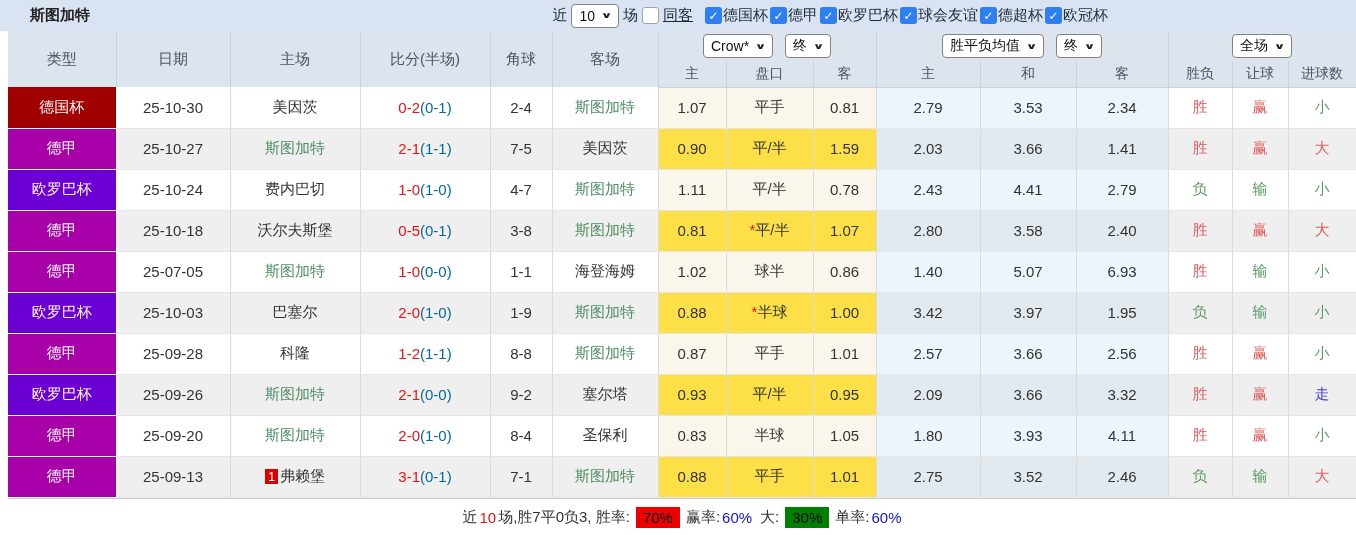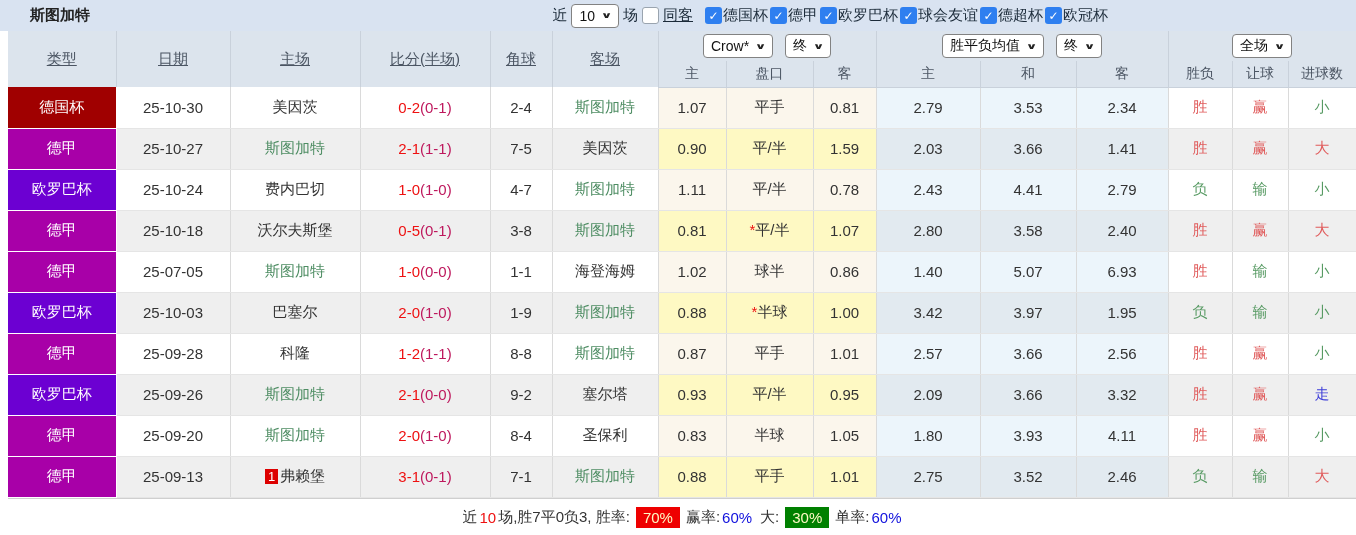--- a/index.html
+++ b/index.html
@@ -17,48 +17,48 @@
   .sel { display:inline-flex; align-items:center; gap:7px; background:#fff; border:1px solid #828282;
          border-radius:4px; padding:1px 7px; font-size:14px; color:#111; height:24px; }
   .sel .arrow { font-size:11px; font-weight:bold; color:#222; transform:scaleY(.75) scaleX(1.3); }
 
   
   table { border-collapse:collapse; table-layout:fixed; width:1348px; margin-left:8px; }
   thead th { background:#dce4ed; color:#4b5563; font-weight:normal; font-size:15px;
              border-right:1px solid #c9d1db; border-bottom:1px solid #c9d1db; }
   thead tr.group-row th { height:30px; border-bottom:none; }
   thead tr.sub-row th { height:26px; font-size:14px; }
-  thead th.span-col { border-bottom:1px solid #c9d1db;text-decoration:underline; }
+  thead th.span-col { border-bottom:1px solid #c9d1db; }
   .sel-group { display:flex; align-items:center; justify-content:center; gap:12px; }
 
   tbody td { height:41px; text-align:center; font-size:15px; color:#333;
              border-right:1px solid #dadada; border-bottom:1px solid #e5e5e5; background:#fff; }
   tr.even td { background:#efefef; }
   td.type { color:#fff; border-bottom:1px solid #fff; border-right:1px solid #fff; }
   td.crown { background:#fbf6ec; }
-  tr.even td.crown { background:#fef9c3;text-align:center; }
+  tr.even td.crown { background:#fde047;text-align:center; }
   td.avg { background:#ecf5fb; }
   tr.even td.avg { background:#e2eaf0;margin-left:41px; }
 
   .sc { color:#ee1111; }
-  .half { color:#be185d; }
+  .half { color:#0369a1; }
   .green-team { color:#4e8d63; }
   .star { color:#ee1111; }
   .r { color:#e05c5c; }
   .g { color:#579a63; }
   .b { color:#3b3bd8; }
   .rank { background:#dd0000; color:#fff; font-size:13px; padding:0 3px; margin-right:2px; display:none; }
   .rank.show { display:inline-block; }
 
   
   .footer { width:1348px; margin-left:8px; height:38px; background:#fff; border-top:1px solid #cfcfcf;
             display:flex; align-items:center; justify-content:center; font-size:15px; color:#333; gap:2px; }
   .footer .red { color:#ee1111; }
   .footer .blue { color:#1111dd; }
-  .badge { color:#fef9c3; padding:2px 7px; margin:0 4px; }
+  .badge { color:#000000; padding:2px 7px; margin:0 4px; }
   .badge.red-bg { background:#ee0000; }
   .badge.green-bg { background:#008000; }
 </style>
 </head>
 <body>
 
 <div class="topbar">
   <span class="topbar-title">斯图加特</span>
   <div class="topbar-controls">
     <span>近</span>

